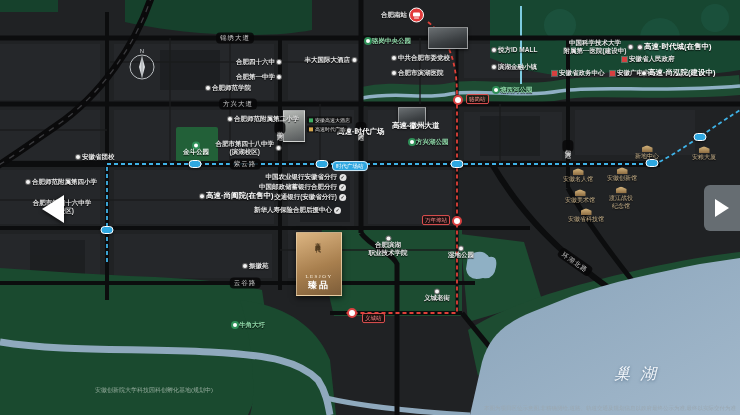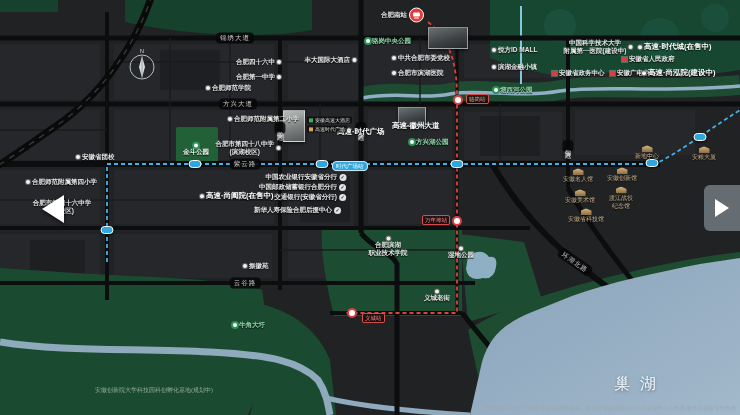--- a/index.html
+++ b/index.html
@@ -174,20 +174,25 @@
 
   <div class="compass">
     <svg width="32" height="36" viewBox="0 0 32 36">
       <text x="16" y="7" fill="#cfd3d6" font-size="6" text-anchor="middle" font-family="Liberation Sans,sans-serif">N</text>
       <circle cx="16" cy="21" r="12" fill="none" stroke="#b9bdc0" stroke-width="1"></circle>
       <path d="M16,10 L19,21 L16,32 L13,21 Z" fill="#d8dbde"></path>
       <line x1="16" y1="10" x2="16" y2="32" stroke="#85898c" stroke-width="0.7"></line>
     </svg>
   </div>
 
+  <div class="logo">
+    <span class="vert">高速时代</span>
+    <span class="en">LESJOY</span>
+    <span class="nm">臻品</span>
+  </div>
 
   <div class="nav-prev"></div>
   <div class="nav-next-panel">
     <div class="tri"></div>
   </div>
 
   <div id="labels">
       <div class="lbl dot" style="left: 281px; top: 62px; transform: translate(-100%, -50%);">
         <span class="txt">合肥四十六中</span>
         <span class="wdot"></span>
@@ -415,21 +420,21 @@
       <div class="lbl tago" style="left: 307px; top: 129px; transform: translate(0px, -50%);">
         <span class="tsq-o"></span>
         <span class="txt">高速时代广场</span>
       </div>
       <div class="lbl caption" style="left: 95px; top: 391px; transform: translate(0px, -50%);">
         <span class="txt">安徽创新院大学科技园科创孵化基地(规划中)</span>
       </div>
       <div class="lbl caption2" style="left: 736px; top: 408px; transform: translate(-100%, -50%);">
         <span class="txt">本图为项目区位示意图,非精确测绘,道路、轨道交通及规划信息以政府最终公示为准,最终以实际交付为准</span>
       </div>
-      <div class="lbl big" style="left: 640px; top: 384px; transform: translate(-50%, -50%);">
+      <div class="lbl big" style="left: 640px; top: 374px; transform: translate(-50%, -50%); font-style: italic;">
         <span class="txt">巢湖</span>
       </div>
     </div>
 <div class="station-b" style="left: 107px; top: 230px;"></div>
     <div class="station-b" style="left: 195px; top: 164px;"></div>
     <div class="station-b" style="left: 322px; top: 164px;"></div>
     <div class="station-b" style="left: 457px; top: 164px;"></div>
     <div class="station-b" style="left: 652px; top: 163px;"></div>
     <div class="station-b" style="left: 700px; top: 137px;"></div>
     <div class="station-r" style="left: 458px; top: 100px;"></div>

